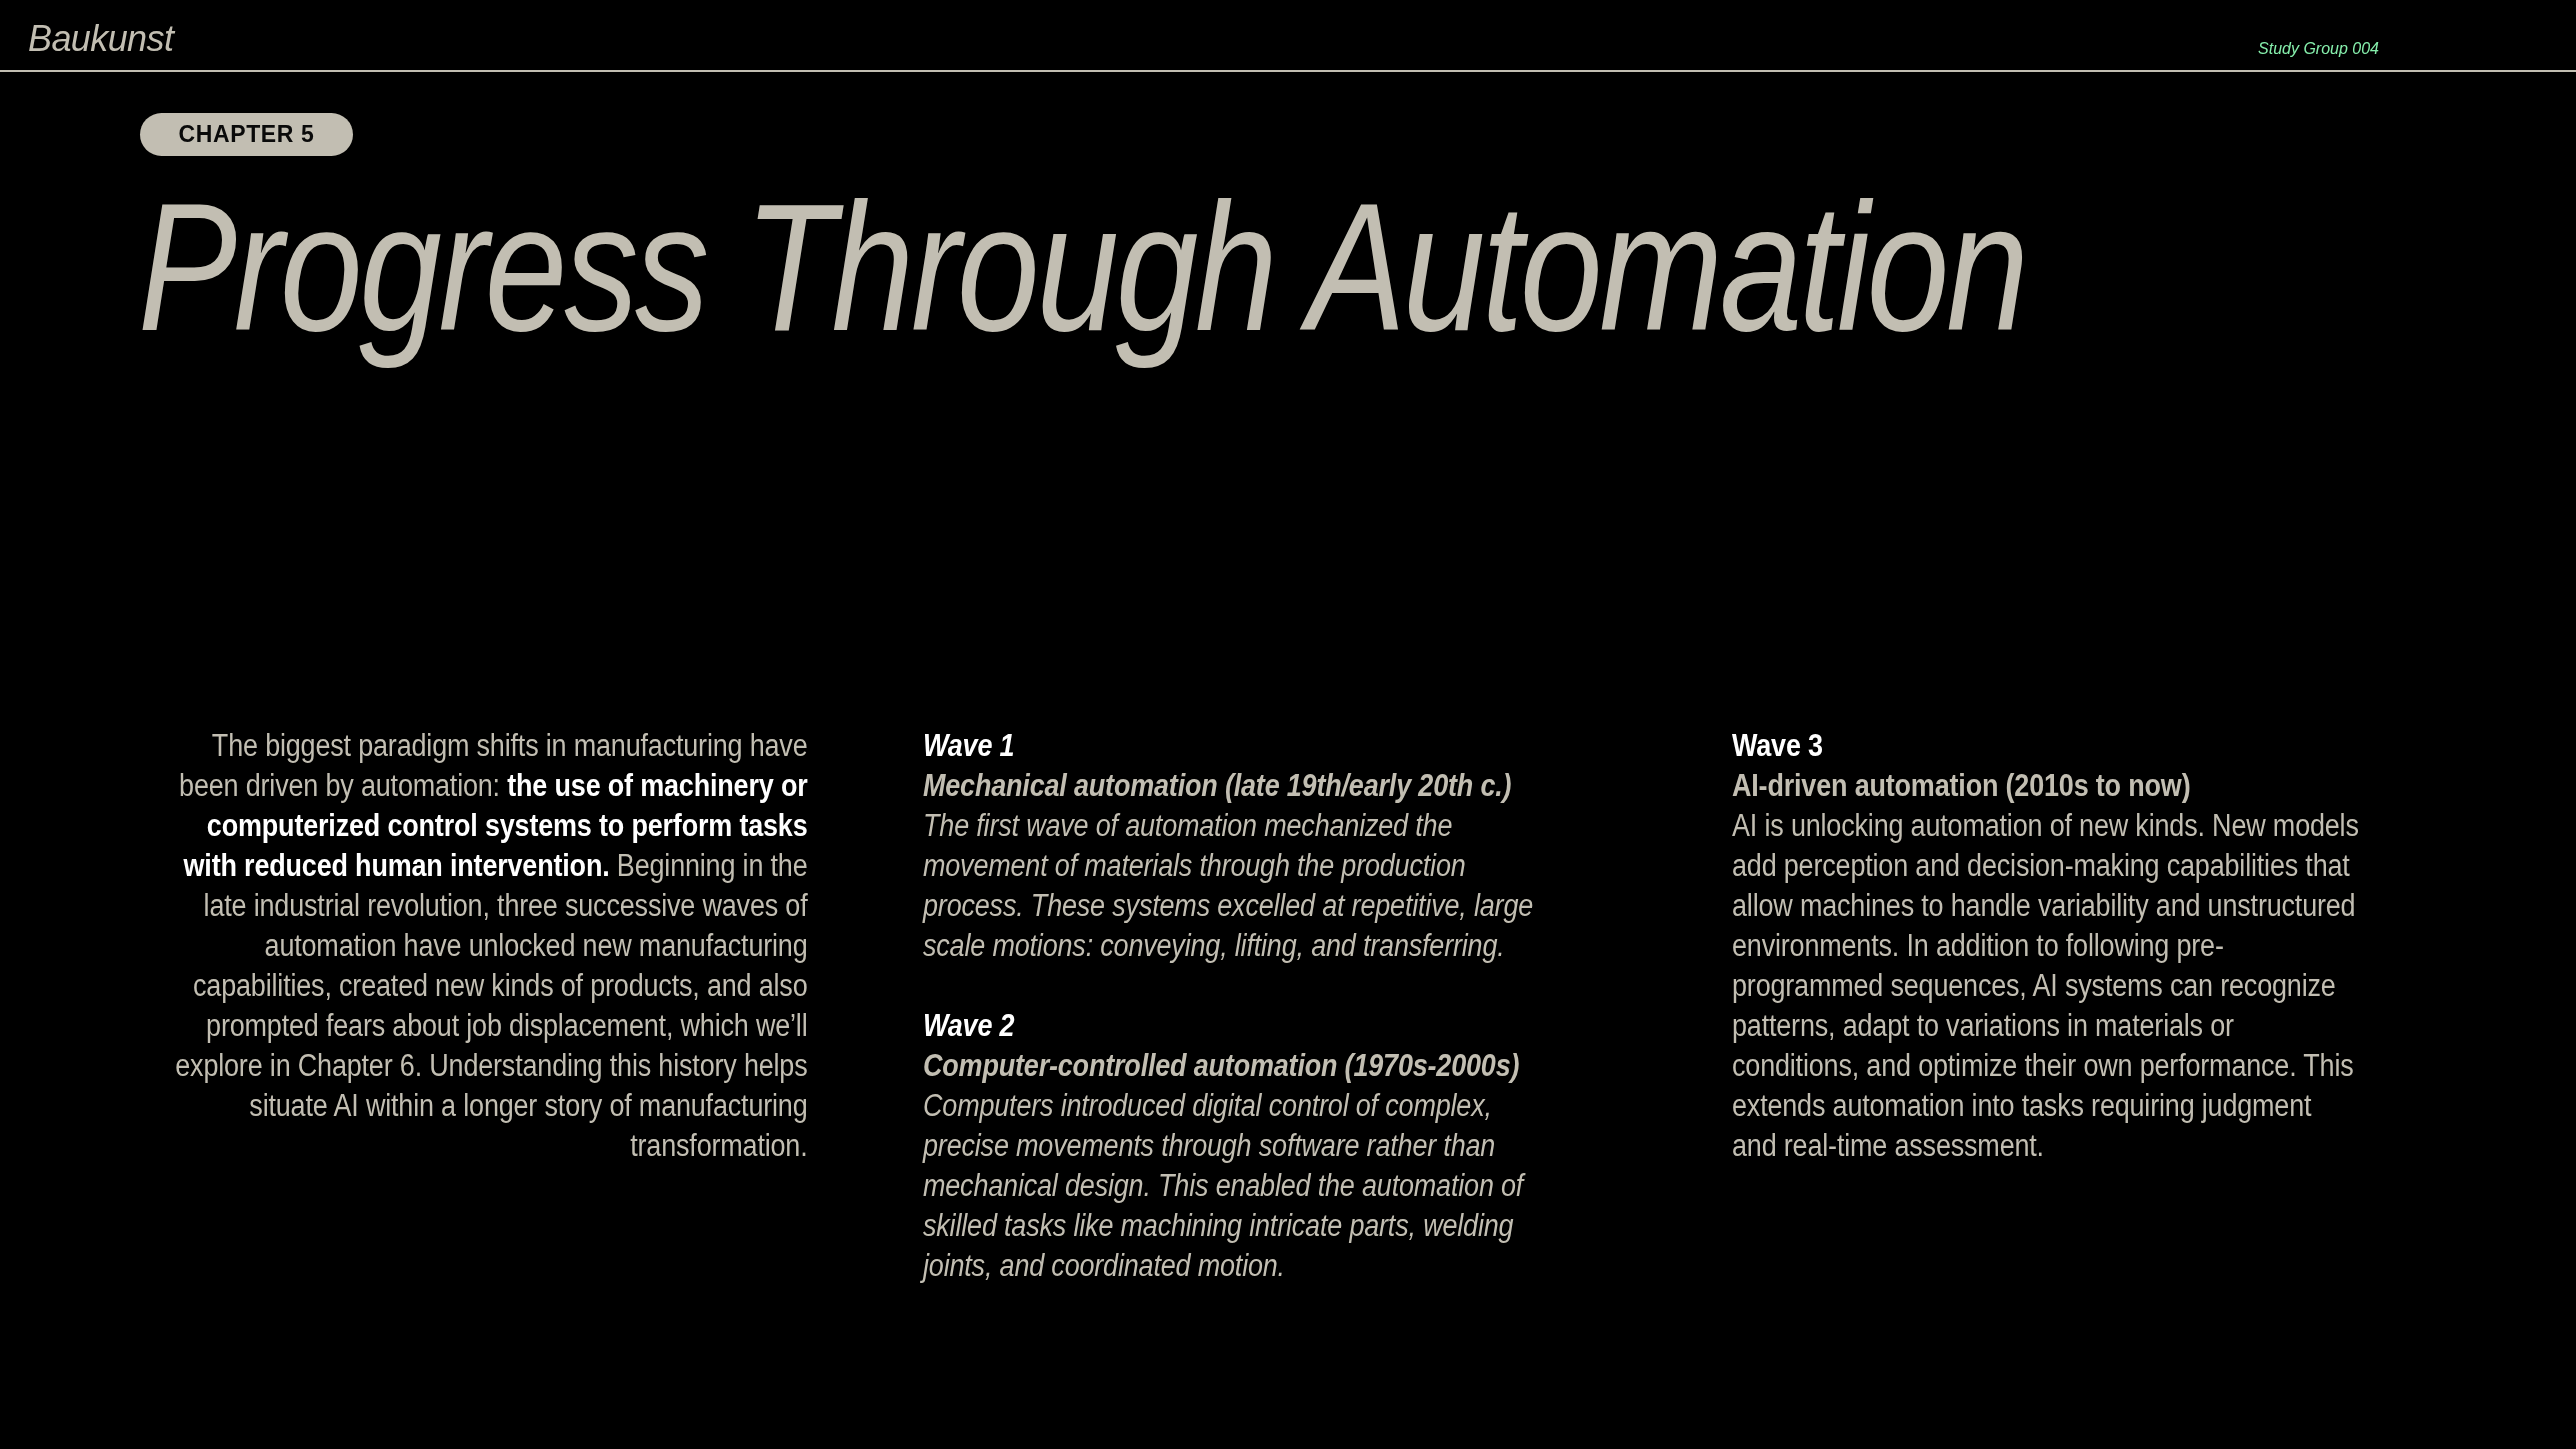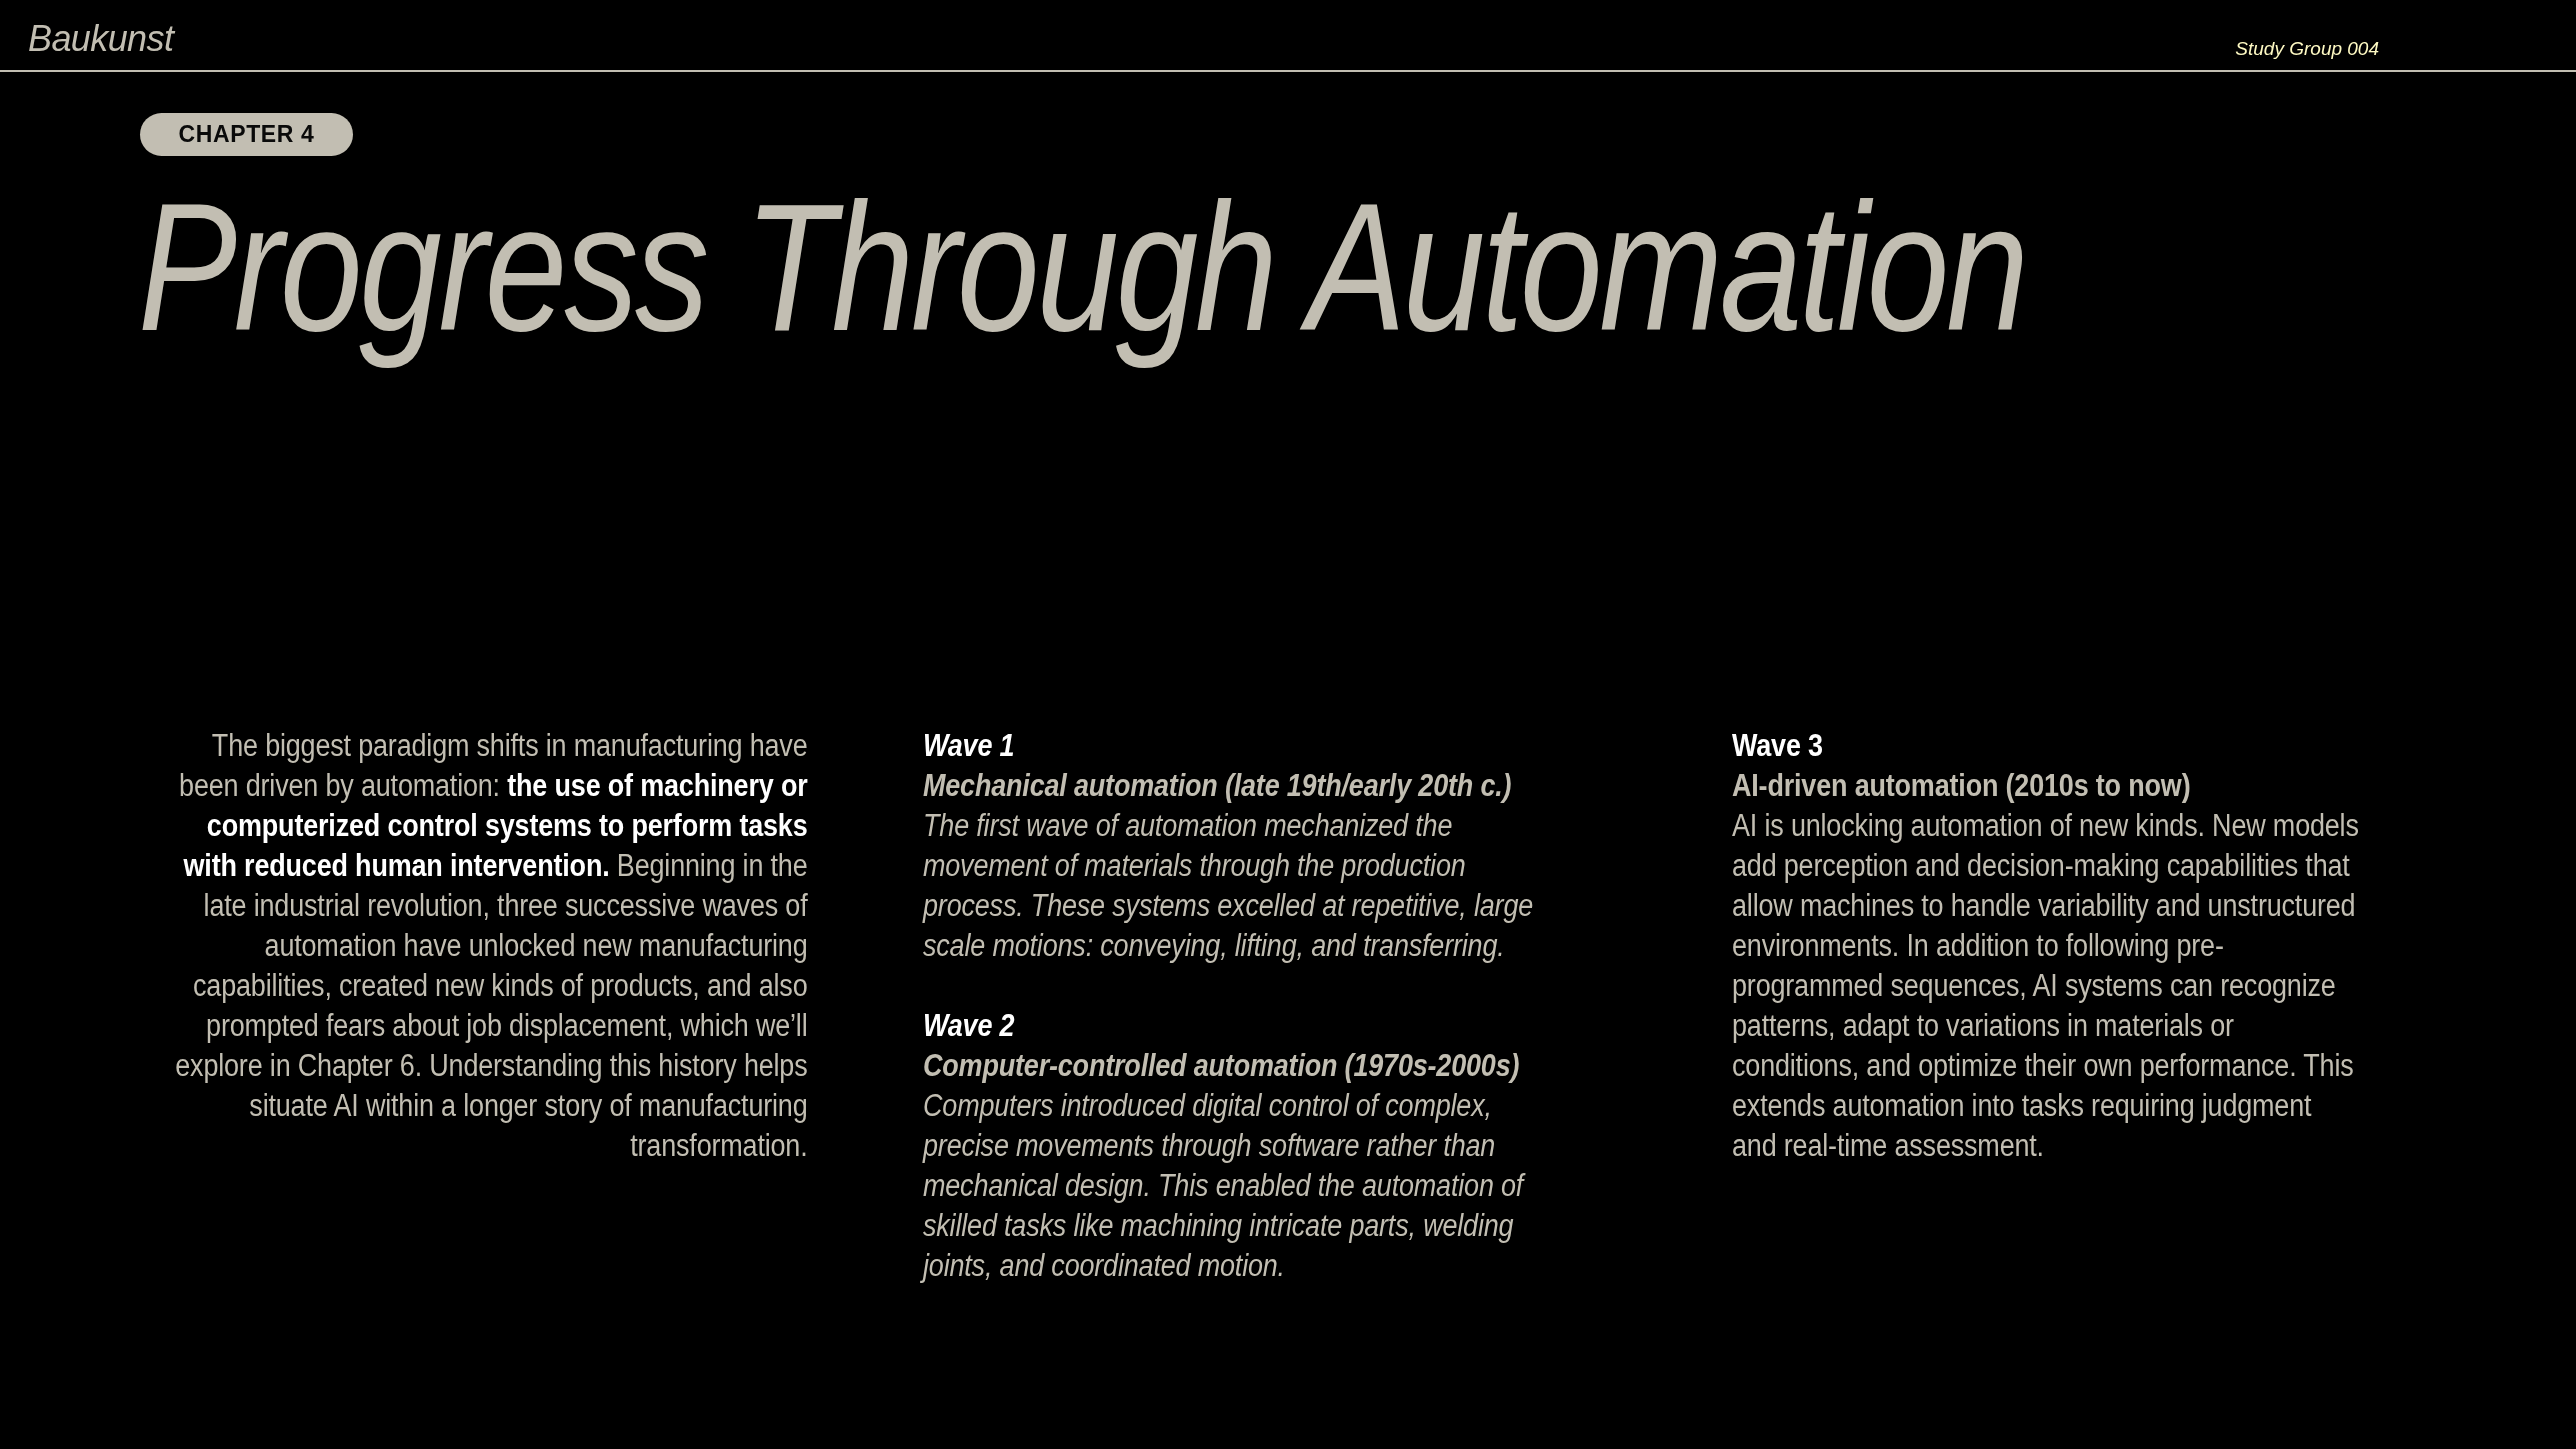--- a/index.html
+++ b/index.html
@@ -29,24 +29,24 @@
     font-style: italic;
     line-height: 41px;
     letter-spacing: -0.6px;
     color: #c2beb2;
     white-space: nowrap;
   }
   .study-group {
     position: absolute;
     right: 45px;
     top: 37px;
-    font-size: 19px;
+    font-size: 16px;
     font-style: italic;
     line-height: 23px;
-    color: #fef9c3;
+    color: #86efac;
     white-space: nowrap;
   }
   .divider {
     position: absolute;
     left: 0;
     top: 70px;
     width: 2576px;
     height: 1.9px;
     background: #c2beb2;
   }
@@ -116,21 +116,21 @@
 </head>
 <body>
 
 <div class="topbar">
   <div class="logo">Baukunst</div>
   <div class="study-group">Study Group 004</div>
 </div>
 <div class="divider"></div>
 
 <div class="chapter-pill">
-  <span>CHAPTER 4</span>
+  <span>CHAPTER 5</span>
 </div>
 
 <div class="title-wrap">
   <h1 class="title" style="margin:0;">Progress Through Automation</h1>
 </div>
 
 <div class="col col-1">
   <div id="intro-paragraph">
       <span class="line"><span class="reg">The biggest paradigm shifts in manufacturing have</span></span>
       <span class="line"><span class="reg">been driven by automation: </span><span class="strong">the use of machinery or</span></span>

